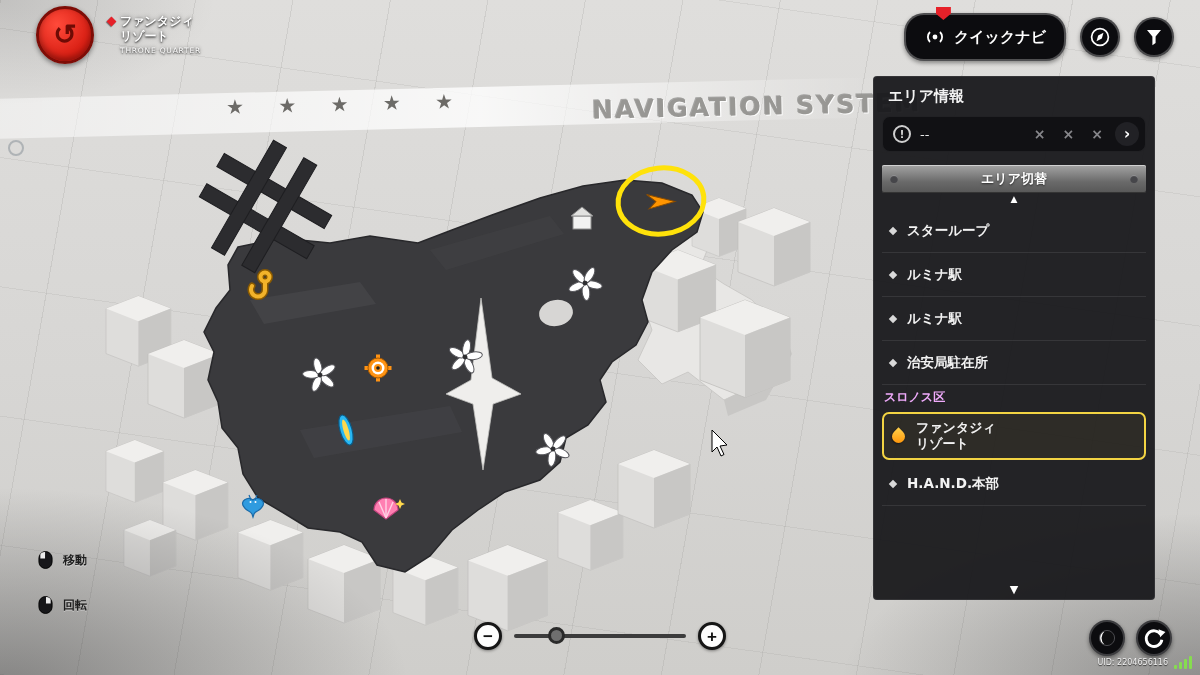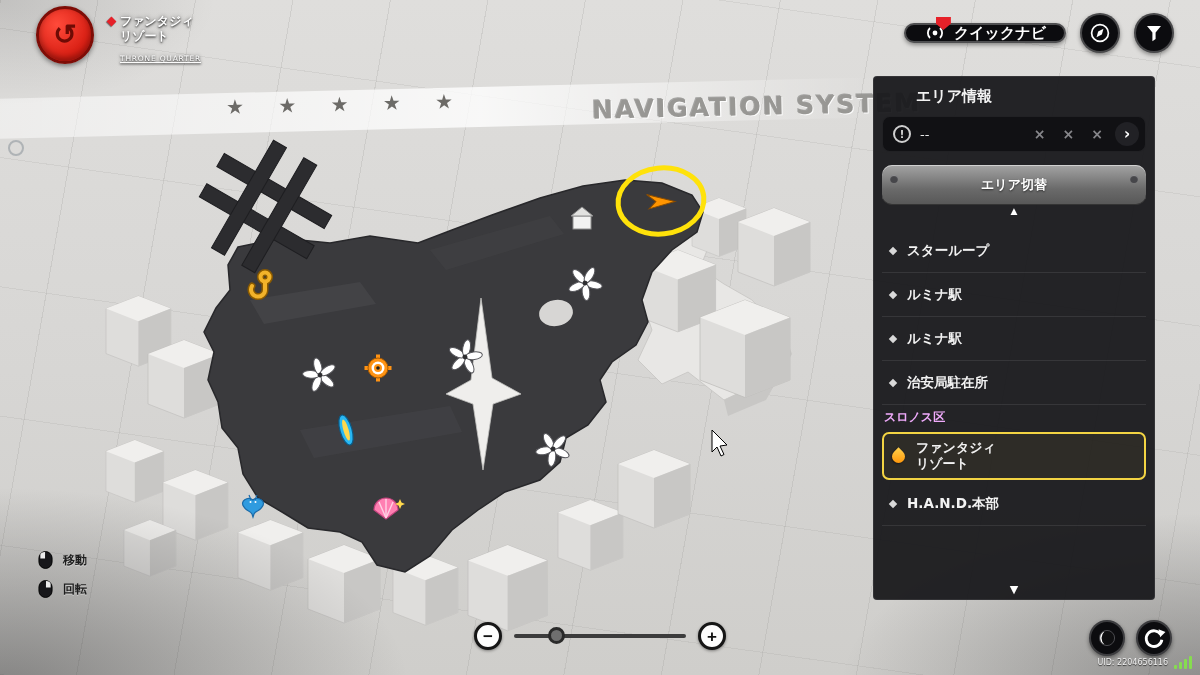--- a/index.html
+++ b/index.html
@@ -53,26 +53,26 @@
     width:58px; height:58px; border-radius:50%; border:3px solid #7e0d07; cursor:pointer;
     background:radial-gradient(circle at 35% 30%, #ff4a3a, #d71d12 70%);
     box-shadow:0 2px 5px rgba(0,0,0,.45), inset 0 -3px 6px rgba(0,0,0,.35);
     color:#6e0b05; font-size:28px; font-weight:bold; line-height:1;
     display:flex; align-items:center; justify-content:center;
   }
   .loc{ padding-top:8px; color:#fff; text-shadow:0 1px 2px rgba(0,0,0,.85),0 0 4px rgba(0,0,0,.5); }
   .loc-top{ display:flex; align-items:center; gap:5px; }
   .pin{ width:7px; height:7px; background:#e62129; transform:rotate(45deg); box-shadow:0 1px 1px rgba(0,0,0,.5); }
   .loc-line{ font-size:12px; font-weight:bold; line-height:1.25; }
-  .loc-sub{ font-size:7.5px; letter-spacing:.8px; margin-top:10px; opacity:.95;text-decoration:underline; }
+  .loc-sub{ font-size:7.5px; letter-spacing:.8px; margin-top:2px; opacity:.95; }
 
   
   .hdr-right{ position:absolute; right:26px; top:13px; display:flex; align-items:center; gap:14px; z-index:10; }
   .qn{
-    position:relative; height:20px; padding:0 18px; border-radius:20px; cursor:pointer;
+    position:relative; height:48px; padding:0 18px; border-radius:20px; cursor:pointer;
     background:#0c0c0f; border:2px solid rgba(255,255,255,.28);
     color:#fff; font-size:15px; font-weight:bold;
     display:flex; align-items:center; gap:8px;
     box-shadow:0 2px 4px rgba(0,0,0,.4);
     font-family:"DejaVu Sans","Liberation Sans",sans-serif;
   }
   .qn-badge{
     position:absolute; left:30px; top:-8px; width:15px; height:13px; background:#e62129;
     clip-path:polygon(0 0,100% 0,100% 52%,50% 100%,0 52%);
   }
@@ -82,69 +82,69 @@
     display:flex; align-items:center; justify-content:center;
     box-shadow:0 2px 4px rgba(0,0,0,.4);
   }
 
   
   .panel{
     position:absolute; left:873px; top:76px; width:282px; height:524px; z-index:10;
     background:rgba(23,23,27,.94); border:1px solid rgba(255,255,255,.08); border-radius:4px;
     display:flex; flex-direction:column; color:#f2f2f2;
   }
-  .panel-title{ padding:10px 14px 6px; font-size:15px; font-weight:bold;margin-left:28px; }
+  .panel-title{ padding:10px 14px 6px; font-size:15px; font-weight:bold; }
   .status-row{
     margin:4px 8px 0; height:36px; background:#111114; border-radius:8px;
     border:1px solid rgba(255,255,255,.07);
     display:flex; align-items:center; padding:0 6px 0 10px; cursor:pointer;
   }
   .info-ic{
     width:18px; height:18px; border-radius:50%; border:2px solid #cfcfcf; color:#cfcfcf;
     font-size:11px; font-weight:bold; display:flex; align-items:center; justify-content:center; flex:0 0 auto;
   }
   .status-val{ margin-left:9px; font-size:13px; color:#e8e8e8; }
   .marks{ margin-left:auto; display:flex; gap:17px; color:#86868a; font-size:14px; font-weight:bold; }
   .chev{
     width:24px; height:24px; margin-left:12px; border-radius:50%; background:#212125;
     color:#fff; font-size:15px; font-weight:bold; display:flex; align-items:center; justify-content:center;
   }
   .switch-bar{
-    position:relative; margin:13px 8px 0; height:40px; border-radius:10px;
+    position:relative; margin:13px 8px 0; height:28px; border-radius:2px;
     background:linear-gradient(180deg,#a4a4a4,#6a6a6a 60%,#575757);
     box-shadow:inset 0 1px 0 rgba(255,255,255,.5), inset 0 -1px 0 rgba(0,0,0,.4);
     display:flex; align-items:center; justify-content:center;
     color:#fff; font-size:13px; font-weight:bold; text-shadow:0 1px 2px rgba(0,0,0,.6);
   }
   .nub{ position:absolute; top:10px; width:8px; height:8px; border-radius:50%;
         background:#46464a; box-shadow:inset 0 1px 1px rgba(255,255,255,.45); }
   .nub.l{ left:8px; } .nub.r{ right:8px; }
   .scroll-up{ text-align:center; font-size:9px; line-height:12px; height:12px; color:#fff; cursor:pointer; }
-  .area-list{ list-style:none; margin:12px 8px; padding:0; flex:1; overflow:hidden; }
+  .area-list{ list-style:none; margin:4px 8px; padding:0; flex:1; overflow:hidden; }
   .area-item{
     display:flex; align-items:center; gap:11px; height:44px; padding:0 8px;
     border-bottom:1px solid rgba(255,255,255,.09); font-size:13.5px; font-weight:600; cursor:pointer;
   }
   .bullet{ width:6px; height:6px; background:#d9d9d9; transform:rotate(45deg); flex:0 0 auto; }
   .district{ display:flex; align-items:center; height:25px; padding:0 2px; font-size:12px;
              color:#f0abfc; font-weight:600; }
   .area-item.selected{
     height:48px; margin:2px 0; border:2px solid #f3d443; border-radius:7px;
     background:rgba(255,214,64,.05); border-bottom-width:2px;
   }
   .drop{ width:13px; height:13px; flex:0 0 auto;
          background:linear-gradient(135deg,#ffd24d,#ff8d00);
          border-radius:0 50% 50% 50%; transform:rotate(45deg);
          box-shadow:0 1px 2px rgba(0,0,0,.5); }
   .two-line{ display:flex; flex-direction:column; line-height:1.2; font-size:13px; font-weight:600; }
   .scroll-down{ position:absolute; bottom:3px; left:0; right:0; text-align:center;
                 font-size:11px; color:#fff; cursor:pointer; }
 
   
-  .legend{ position:absolute; left:38px; top:550px; z-index:10; display:flex; flex-direction:column; gap:9px; }
+  .legend{ position:absolute; left:38px; top:550px; z-index:10; display:flex; flex-direction:column; gap:25px; }
   .legend-row{ display:flex; align-items:center; gap:10px; color:#1d1d1d; font-size:12px; font-weight:bold;
                text-shadow:0 1px 0 rgba(255,255,255,.4); }
 
   
   .zoom-ctl{ position:absolute; left:474px; top:622px; z-index:10; display:flex; align-items:center; gap:12px; }
   .zoom-btn{
     width:28px; height:28px; border-radius:50%; background:#fdfdfd; border:3px solid #161616;
     color:#111; font-size:17px; font-weight:bold; line-height:1; cursor:pointer;
     display:flex; align-items:center; justify-content:center; box-shadow:0 1px 3px rgba(0,0,0,.4);
   }

